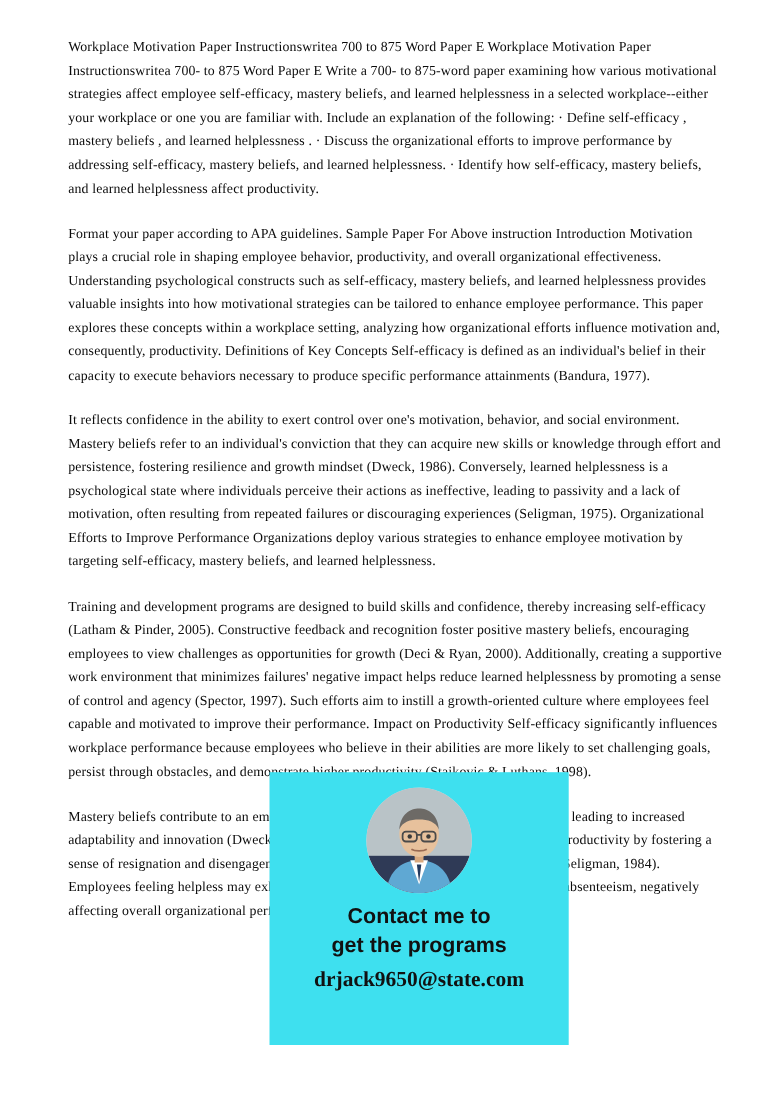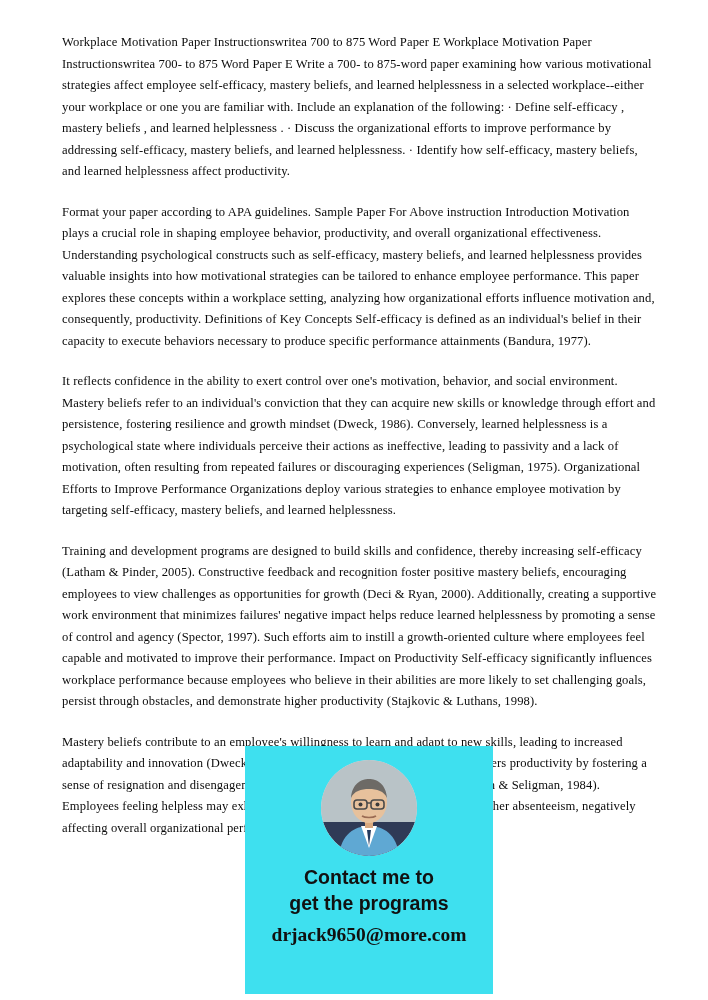--- a/index.html
+++ b/index.html
@@ -38,31 +38,30 @@
     letter-spacing: 0.01em;
   }
   .para:last-child {
     margin-bottom: 0;
   }
   
   .contact-card {
     position: absolute;
     left: 229px;
     top: 702px;
-    width: 248px;
+    width: 272px;
     height: 248px;
     background: #3ee0ef;
     display: flex;
     flex-direction: column;
     align-items: center;
     justify-content: flex-start;
     box-sizing: border-box;
     padding-top: 14px;
     overflow: hidden;
-    margin-top: 44px;
   }
   .avatar {
     width: 96px;
     height: 96px;
     border-radius: 50%;
     overflow: hidden;
     background: #cfd8dc;
     position: relative;
     flex: none;
   }
@@ -125,16 +124,16 @@
           <rect x="50" y="40" width="13" height="9" rx="3" fill="none" stroke="#4a4a4a" stroke-width="1.6"></rect>
           <line x1="46" y1="43" x2="50" y2="43" stroke="#4a4a4a" stroke-width="1.6"></line>
           <ellipse cx="39.5" cy="44.5" rx="2" ry="2" fill="#3b3b3b"></ellipse>
           <ellipse cx="56.5" cy="44.5" rx="2" ry="2" fill="#3b3b3b"></ellipse>
           <path d="M41 56 C44 58 52 58 55 56" stroke="#9a6b53" stroke-width="1.6" fill="none"></path>
         </g>
       </svg>
     </div>
     <div class="contact-line">Contact me to</div>
     <div class="contact-line second">get the programs</div>
-    <div class="contact-email">drjack9650@more.com</div>
+    <div class="contact-email">drjack9650@state.com</div>
   </div>
 
 </div>
 
 </body></html>

